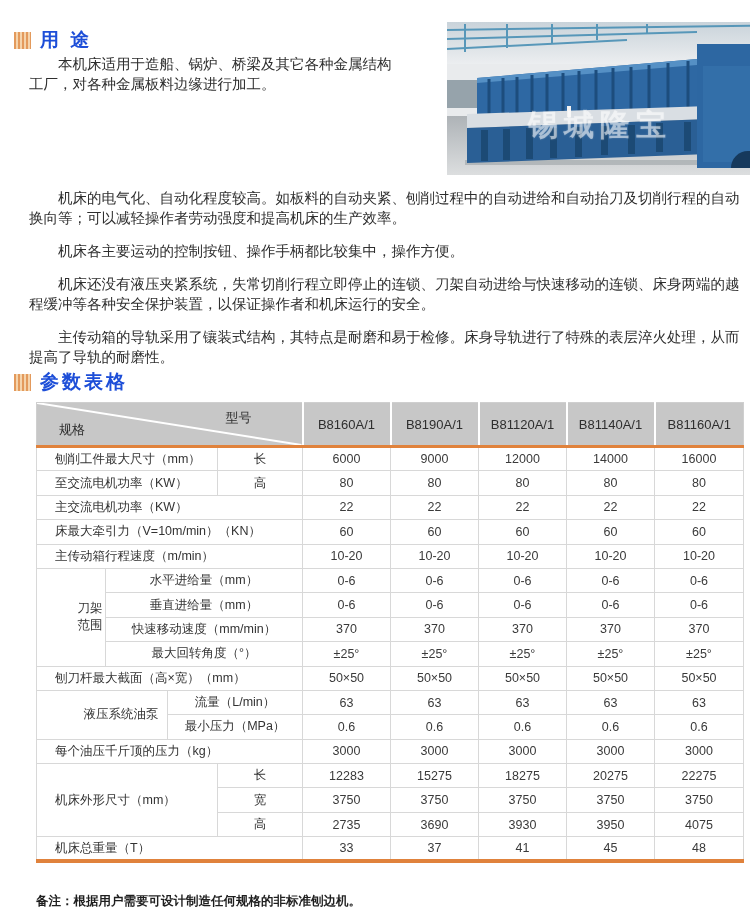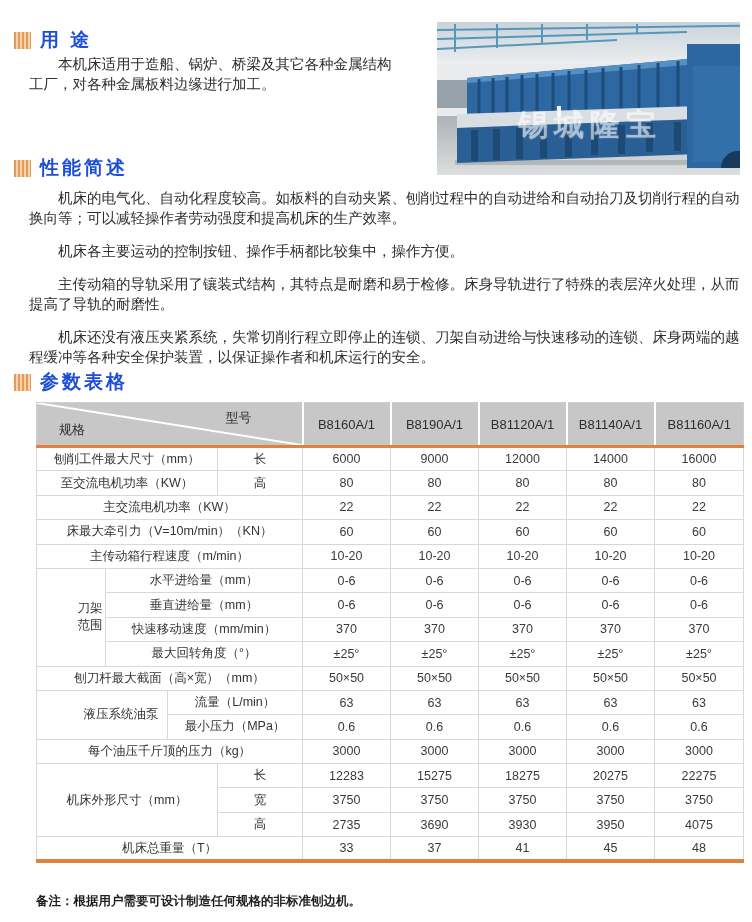--- a/index.html
+++ b/index.html
@@ -16,21 +16,21 @@
   .stripes {
     width:17px; height:17px; flex:0 0 17px;
     background:repeating-linear-gradient(90deg,#e39a5c 0 2px,#f5d4ac 2px 4px);
   }
   
   .para { text-indent:2em; font-size:14.5px; line-height:20px; color:#2e2e2e; }
   .usage-para { position:absolute; left:29px; top:54px; width:364px; }
   .perf-paras { position:absolute; left:29px; top:188px; width:714px; }
   .perf-paras p { margin-bottom:13px; }
   
-  .photo { position:absolute; left:392px; top:22px; width:348px; height:193px; overflow:hidden;padding-left:45px; }
+  .photo { position:absolute; left:402px; top:22px; width:348px; height:193px; overflow:hidden;padding-left:45px; }
   .photo svg { display:block; }
   .watermark {
     position:absolute; left:78px; top:83px; width:240px; text-align:center;
     font-size:30px; letter-spacing:6px; color:rgba(255,255,255,.5); font-weight:bold;
     text-shadow:0 0 2px rgba(255,255,255,.25); pointer-events:none;
   }
   
   .table-wrap { position:absolute; left:36px; top:402px; width:707px; }
   table.ptable {
     width:707px; table-layout:fixed; border-collapse:collapse;
@@ -42,21 +42,21 @@
     position:relative; background:#c7c7c7; height:44px; font-weight:normal;margin-top:24px;
   }
   th.corner .diag { position:absolute; left:0; top:0; width:100%; height:100%; }
   th.corner .c-top { position:absolute; top:6px; right:50px; font-size:13px; color:#2e2e2e; }
   th.corner .c-bot { position:absolute; bottom:6px; left:22px; font-size:13px; color:#2e2e2e; }
   th.model {
     background:#c7c7c7; border-left:2px solid #fff; font-weight:normal;
     font-size:13px; color:#2e2e2e; text-align:center;
   }
   table.ptable td { border:1px solid #d8d8d8; height:24.4px; }
-  td.label  { text-align:center; }
+  td.label  { text-align:left; padding-left:18px; }
   td.group  { text-align:center;padding-left:38px; }
   td.sub    { text-align:center; }
   td.val    { text-align:center; color:#3a3a3a; }
   
   .footnote {
     position:absolute; left:36px; top:893px; font-size:12.5px; font-weight:bold; color:#1f1f1f;
   }
 </style>
 </head>
 <body>
@@ -141,29 +141,25 @@
       <circle cx="318" cy="56" r="5" fill="#16395c"></circle>
       <path d="M284 146 a17 17 0 0 1 34 0 Z" fill="#16395c"></path>
 
       <rect x="336" y="116" width="9" height="22" fill="#c23b2a"></rect>
 
       <rect x="120" y="84" width="4" height="11" fill="#f2f2f2"></rect>
     </svg>
     <div class="watermark">锡城隆宝</div>
   </div>
 
-  <div class="sec-title" style="top:155px;">
-    <span class="stripes"></span>
-    <span>性能简述</span>
-  </div>
   <div class="perf-paras">
     <p class="para">机床的电气化、自动化程度较高。如板料的自动夹紧、刨削过程中的自动进给和自动抬刀及切削行程的自动换向等；可以减轻操作者劳动强度和提高机床的生产效率。</p>
     <p class="para">机床各主要运动的控制按钮、操作手柄都比较集中，操作方便。</p>
+    <p class="para">机床还没有液压夹紧系统，失常切削行程立即停止的连锁、刀架自动进给与快速移动的连锁、床身两端的越程缓冲等各种安全保护装置，以保证操作者和机床运行的安全。</p>
     <p class="para">主传动箱的导轨采用了镶装式结构，其特点是耐磨和易于检修。床身导轨进行了特殊的表层淬火处理，从而提高了导轨的耐磨性。</p>
-    <p class="para">机床还没有液压夹紧系统，失常切削行程立即停止的连锁、刀架自动进给与快速移动的连锁、床身两端的越程缓冲等各种安全保护装置，以保证操作者和机床运行的安全。</p>
   </div>
 
   <div class="sec-title" style="top:369px;">
     <span class="stripes"></span>
     <span>参数表格</span>
   </div>
 
   <div class="table-wrap">
     <table class="ptable">
       <colgroup>

